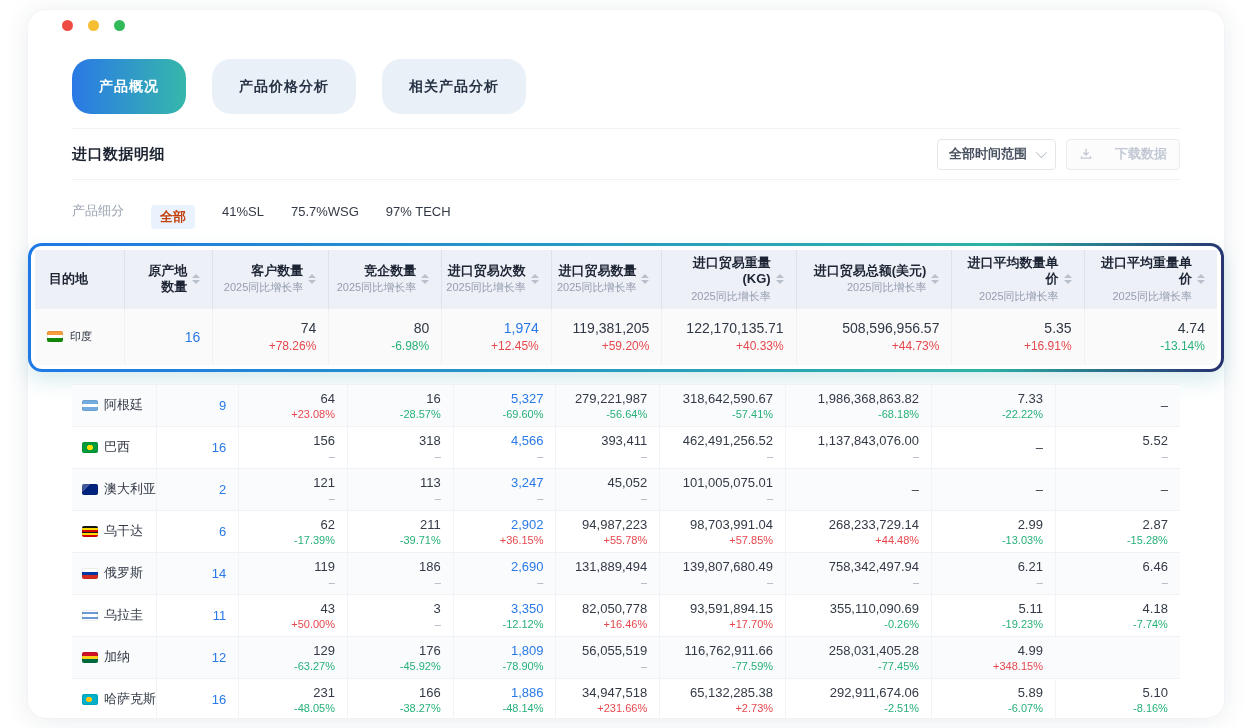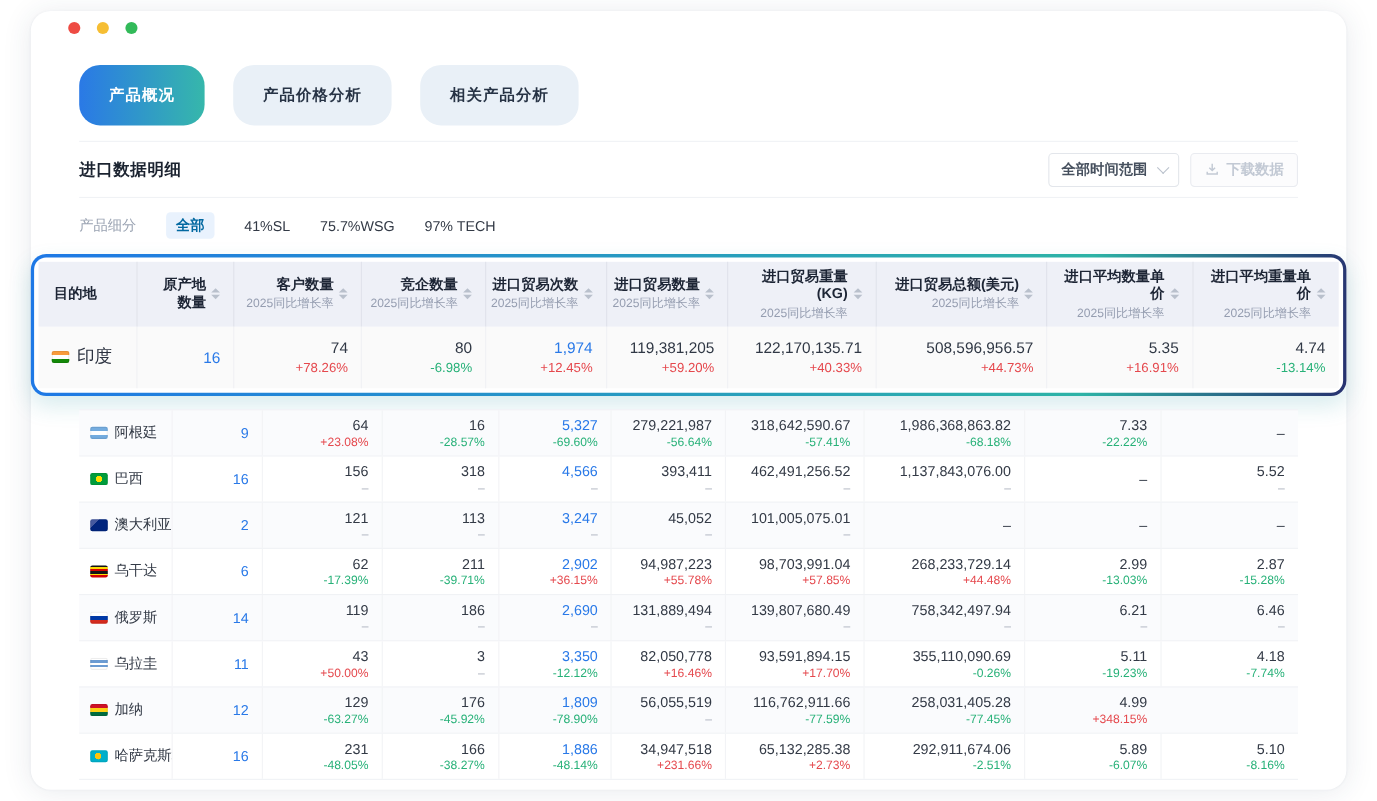--- a/index.html
+++ b/index.html
@@ -20,26 +20,26 @@
   .section-head{ display:flex; justify-content:space-between; align-items:center;
                  border-top:1px solid #f0f2f5; border-bottom:1px solid #f0f2f5;
                  margin-top:14px; padding:9px 0; min-height:52px; }
   .section-title{ font-size:15px; font-weight:bold; color:#1b2330; letter-spacing:.5px; }
   .controls{ display:flex; gap:10px;font-weight:bold; }
   .select{ border:1px solid #e3e6eb; border-radius:4px; height:31px; padding:0 11px; display:flex;
            align-items:center; gap:9px; font-size:13px; color:#46505e; cursor:pointer; background:#fff;}
   .chev{ width:8px; height:8px; border-right:1.6px solid #bac1cc; border-bottom:1.6px solid #bac1cc;
          transform:rotate(45deg) translateY(-2px); }
   .btn-dl{ border:1px solid #e9ebf0; border-radius:4px; height:31px; padding:0 12px; display:flex;
-           align-items:center; gap:6px; font-size:13px; color:#c2c9d4; background:#fcfcfd; cursor:pointer;}
+           align-items:center; gap:22px; font-size:13px; color:#c2c9d4; background:#fcfcfd; cursor:pointer;}
   
   .filter-row{ display:flex; align-items:center; gap:27px; padding:13px 0 11px; font-size:13px; }
   .flabel{ color:#9aa3b2; }
   .chip{ color:#333a46; cursor:pointer; }
-  .chip.active{ color:#0369a1; background:#e9f2fd; padding:3px 9px; border-radius:4px; font-weight:bold;}
+  .chip.active{ color:#c2410c; background:#e9f2fd; padding:3px 9px; border-radius:4px; font-weight:bold;margin-top:12px;}
   
   .callout{ margin:3px -44px 0 -44px; border-radius:14px; padding:3px;
             background:linear-gradient(95deg,#1e78e6 0%,#2db3a6 80%,#27316f 100%);
             box-shadow:0 9px 20px rgba(38,148,158,.18); }
   .callout-inner{ background:#fff; border-radius:11px; padding:4px; }
   
   .grid-table{ display:grid;
     grid-template-columns:7.55% 7.45% 9.82% 9.55% 9.27% 9.36% 11.36% 13.18% 11.18% 11.28%; }
   
   .hcell{ background:#eef0f7; min-height:48px; display:flex; align-items:center; justify-content:flex-end;
@@ -50,21 +50,21 @@
   .htext.wrap .htitle{ max-width:44px; }
   .hsub{ font-size:11px; color:#959db0; margin-top:1px; }
   .caret{ margin-left:5px; display:flex; flex-direction:column; gap:2px; }
   .caret i{ display:block; width:0; height:0; border-left:4px solid transparent; border-right:4px solid transparent; }
   .caret .up{ border-bottom:4px solid #b9c0cc; } .caret .down{ border-top:4px solid #b9c0cc; }
   
   .crow{ background:#fafafa; }
   .ccell{ min-height:56px; padding:6px 12px 6px 4px; display:flex; flex-direction:column;
           justify-content:center; align-items:flex-end; border-left:1px solid #f0f1f4; }
   .ccell.first{ border-left:none; flex-direction:row; align-items:center; justify-content:flex-start;
-                padding-left:12px; gap:7px; font-size:16px; color:#2b3240; }
+                padding-left:12px; gap:7px; font-size:11px; color:#2b3240; }
   .ccell .val{ font-size:14px; color:#303845; }
   .ccell .grw{ font-size:12px; margin-top:3px; }
   
   .body-table{ margin-top:12px; border-bottom:1px solid #f0f2f5; }
   .brow{ border-top:1px solid #f0f2f5; cursor:pointer; }
   .brow.stripe{ background:#fafbfd; }
   .bcell{ min-height:41px; padding:4px 12px 4px 4px; display:flex; flex-direction:column;
           justify-content:center; align-items:flex-end; border-left:1px solid #f2f3f6; }
   .bcell.first{ border-left:none; flex-direction:row; align-items:center; justify-content:flex-start;
                 padding-left:10px; gap:6px; font-size:13px; color:#333a46; white-space:nowrap; overflow:hidden; }

